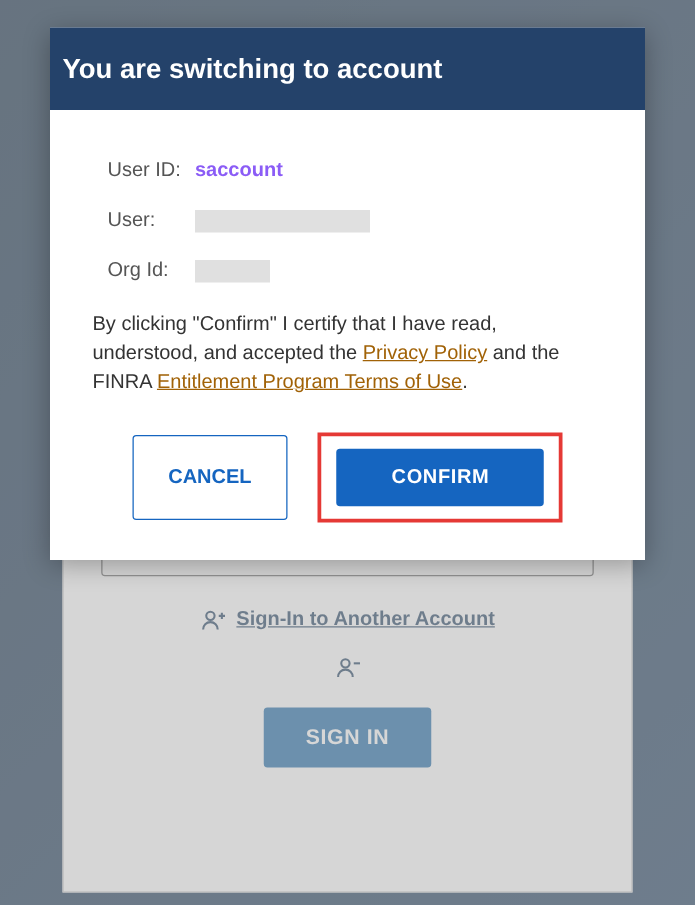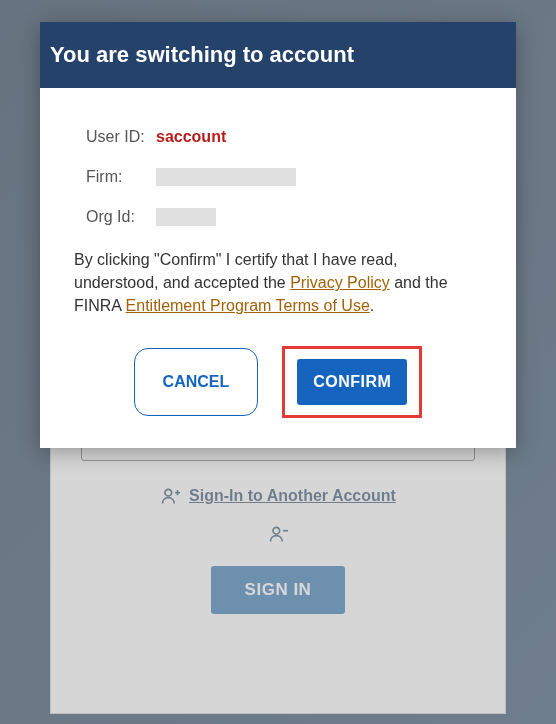--- a/index.html
+++ b/index.html
@@ -123,21 +123,21 @@
       font-size: 16px;
       color: #333;
       margin-left: 12px;
     }
     .info-label {
       width: 70px;
       color: #555;
     }
     .info-value {
       font-weight: 600;
-      color: #b91c1c;
+      color: #8b5cf6;
     }
     .redacted {
       background: #e0e0e0;
       height: 18px;
       display: inline-block;
     }
     .redacted.w1 { width: 140px; }
     .redacted.w2 { width: 60px; }
     .consent-text {
       margin-top: 10px;
@@ -155,34 +155,34 @@
       margin-top: 28px;
       align-items: center;
     }
     .cancel-btn {
       background: #fff;
       border: 1.5px solid #1565c0;
       color: #1565c0;
       font-weight: 600;
       font-size: 16px;
       padding: 24px 28px;
-      border-radius: 14px;
+      border-radius: 3px;
       cursor: pointer;
     }
     .confirm-wrap {
       border: 3px solid #e53935;
       padding: 10px 12px;
     }
     .confirm-btn {
       background: #1565c0;
       border: none;
       color: #fff;
       font-weight: 700;
       font-size: 16px;
-      padding: 14px 16px;
+      padding: 14px 44px;
       border-radius: 3px;
       cursor: pointer;
       letter-spacing: 0.5px;
     }
   </style>
 </head>
 <body>
 
 <div class="back-panel">
   <div class="back-panel-inner"></div>
@@ -210,21 +210,21 @@
 <div class="scrim"></div>
 
 <div class="modal">
   <div class="modal-header">You are switching to account</div>
   <div class="modal-body">
     <div class="info-row">
       <span class="info-label">User ID:</span>
       <span class="info-value">saccount</span>
     </div>
     <div class="info-row">
-      <span class="info-label">Firm:</span>
+      <span class="info-label">User:</span>
       <span class="redacted w1"></span>
     </div>
     <div class="info-row">
       <span class="info-label">Org Id:</span>
       <span class="redacted w2"></span>
     </div>
     <p class="consent-text">
       <span>By clicking "Confirm" I certify that I have read, understood, and accepted the </span><a href="#">Privacy Policy</a><span> and the FINRA </span><a href="#">Entitlement Program Terms of Use</a><span>.</span>
     </p>
     <div class="modal-actions">

